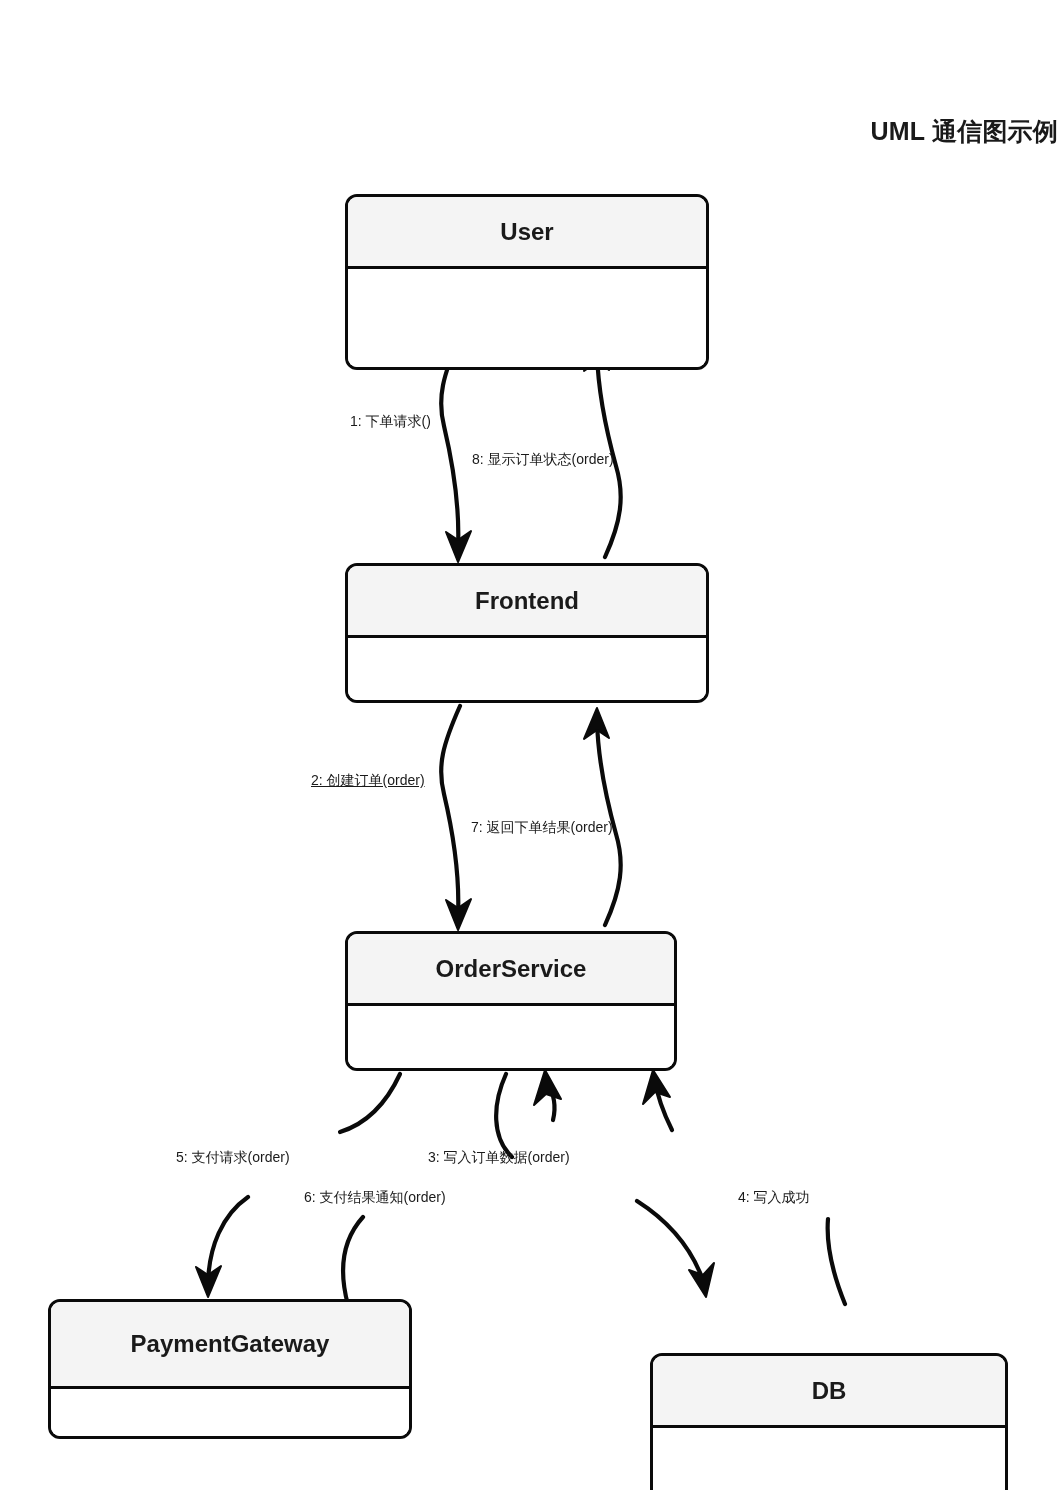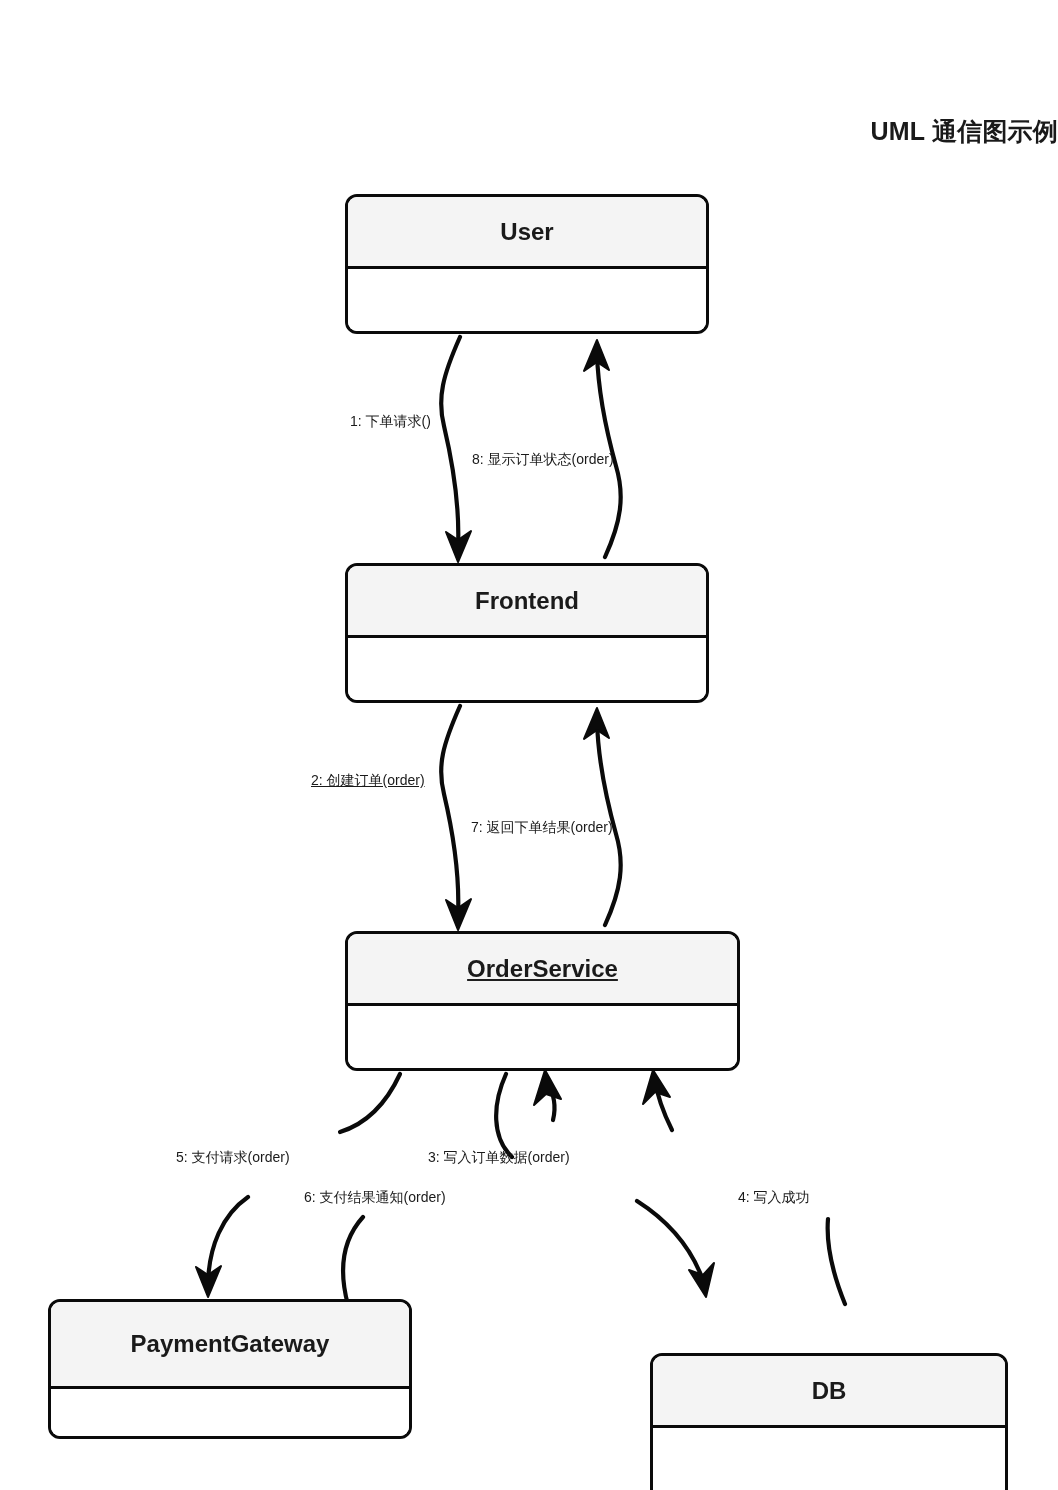--- a/index.html
+++ b/index.html
@@ -131,31 +131,31 @@
     </g>
 
     <g>
       <path class="edge-path" d="M 845 1304 C 832 1272 826 1244 828 1219"></path>
       <path class="edge-path" d="M 672 1130 C 663 1112 657 1094 655 1080"></path>
       <polygon class="arrow-head" points="653,1070 670,1097 655,1092 643,1104"></polygon>
     </g>
 
   </svg>
 
-  <div class="lifeline-box" style="left:345px; top:194px; width:364px; height:140px;">
+  <div class="lifeline-box" style="left:345px; top:194px; width:364px; height:176px;">
     <div class="lifeline-head" style="height:72px;">User</div>
     <div class="lifeline-body"></div>
   </div>
 
   <div class="lifeline-box" style="left:345px; top:563px; width:364px; height:140px;">
     <div class="lifeline-head" style="height:72px;">Frontend</div>
     <div class="lifeline-body"></div>
   </div>
 
-  <div class="lifeline-box" style="left:345px; top:931px; width:395px; height:140px;text-decoration:underline;">
+  <div class="lifeline-box" style="left:345px; top:931px; width:332px; height:140px;">
     <div class="lifeline-head" style="height:72px;">OrderService</div>
     <div class="lifeline-body"></div>
   </div>
 
   <div class="lifeline-box" style="left:48px; top:1299px; width:364px; height:140px;">
     <div class="lifeline-head" style="height:87px;">PaymentGateway</div>
     <div class="lifeline-body"></div>
   </div>
 
   <div class="lifeline-box" style="left:650px; top:1353px; width:358px; height:180px;">

